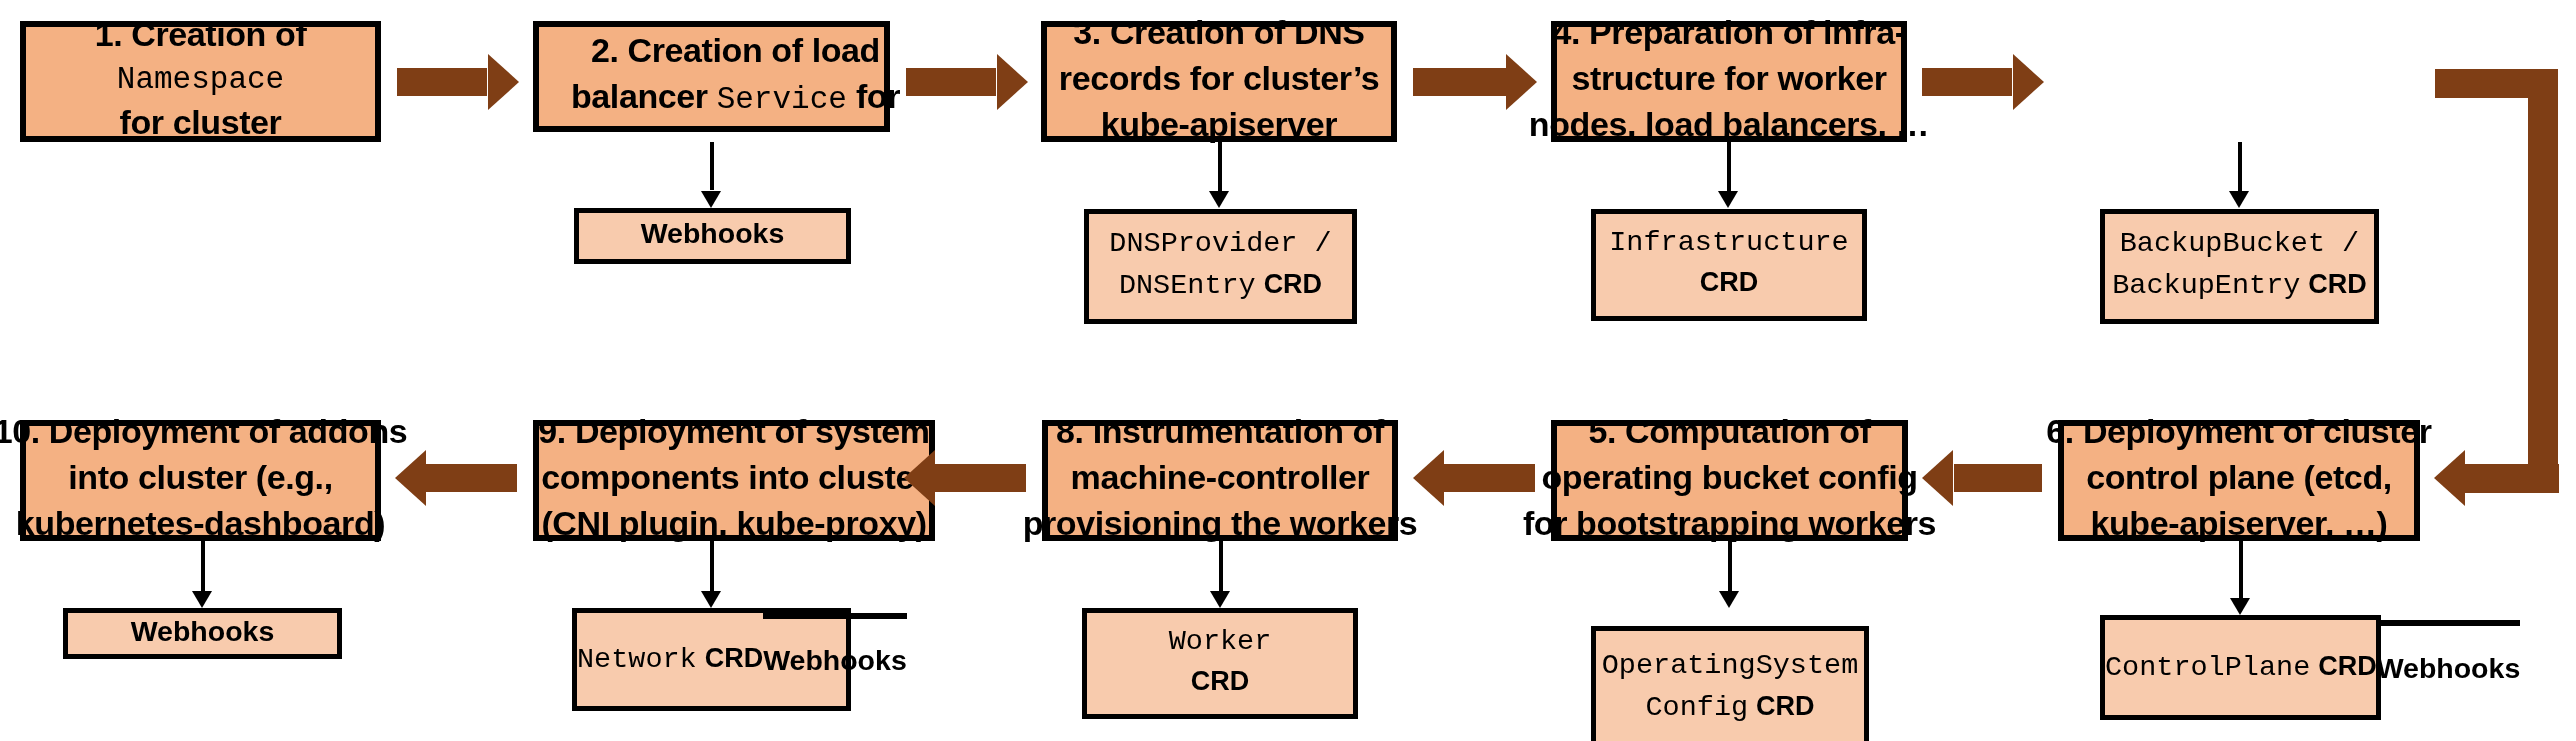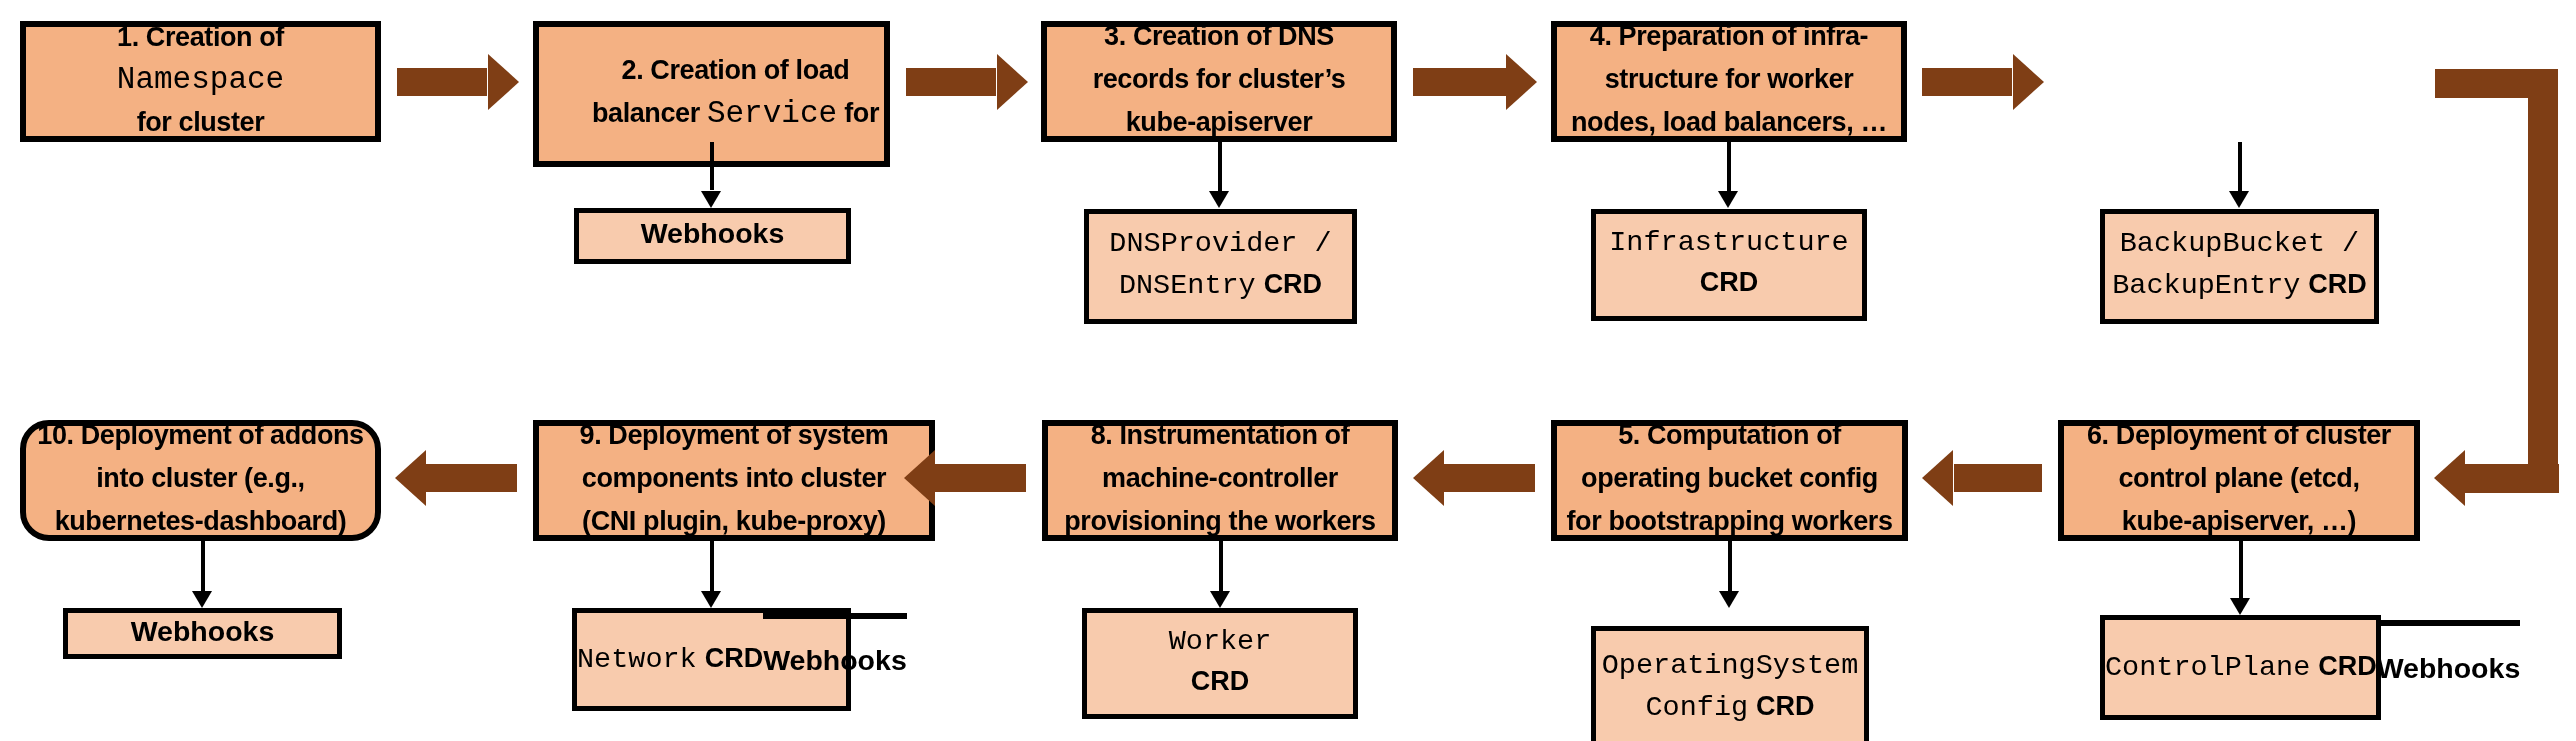--- a/index.html
+++ b/index.html
@@ -16,21 +16,21 @@
           text-align:center;}
   .stack{position:absolute;box-sizing:border-box;background:#F8CBAD;border:5px solid #000;
          display:flex;}
   .stack-row{box-sizing:border-box;flex:1;display:flex;flex-direction:column;
              align-items:center;justify-content:center;text-align:center;}
   .stack-row + .stack-row{border-top:6.4px solid #000;}
 
   .ln{white-space:nowrap;}
   .main-text .ln{line-height:38px;}
   .sub-text .ln{line-height:36px;}
-  .main-text .seg-sans{font-family:"Liberation Sans","DejaVu Sans",sans-serif;font-weight:700;font-size:27px;letter-spacing:-0.4px;}
+  .main-text .seg-sans{font-family:"Liberation Sans","DejaVu Sans",sans-serif;font-weight:700;font-size:34px;letter-spacing:-0.4px;}
   .main-text .seg-mono{font-family:"Liberation Mono","DejaVu Sans Mono",monospace;font-weight:400;font-size:31px;}
   .sub-text .seg-mono{font-family:"Liberation Mono","DejaVu Sans Mono",monospace;font-weight:400;font-size:28.5px;}
   .sub-text .seg-crd{font-family:"Liberation Sans","DejaVu Sans",sans-serif;font-weight:700;font-size:27px;}
   .sub-text .seg-sans{font-family:"Liberation Sans","DejaVu Sans",sans-serif;font-weight:700;font-size:28.5px;}
 
   
   .arrow{position:absolute;}
   .arrow .shaft{position:absolute;top:13.5px;height:28.5px;background:#7F3E15;}
   .arrow .head-right{position:absolute;right:0;top:0;width:0;height:0;
       border-top:28px solid transparent;border-bottom:28px solid transparent;
@@ -55,21 +55,21 @@
 
 <div class="canvas">
 
   <div class="mainbox" style="left:20px;top:21.4px;width:361px;height:121px;">
     <div class="main-text">
         <div class="ln"><span class="seg-sans">1. Creation of</span></div>
         <div class="ln"><span class="seg-mono">Namespace</span></div>
         <div class="ln"><span class="seg-sans">for cluster</span></div>
       </div>
   </div>
-  <div class="mainbox" style="left:533px;top:21.4px;width:357px;height:146px;padding-left:48px;">
+  <div class="mainbox" style="left:533px;top:21.4px;width:357px;height:111px;padding-left:48px;">
     <div class="main-text">
         <div class="ln"><span class="seg-sans">2. Creation of load</span></div>
         <div class="ln"><span class="seg-sans">balancer </span><span class="seg-mono">Service</span><span class="seg-sans"> for</span></div>
       </div>
   </div>
   <div class="mainbox" style="left:1041px;top:21.4px;width:356px;height:121px;">
     <div class="main-text">
         <div class="ln"><span class="seg-sans">3. Creation of DNS</span></div>
         <div class="ln"><span class="seg-sans">records for cluster’s</span></div>
         <div class="ln"><span class="seg-sans">kube-apiserver</span></div>
@@ -104,21 +104,21 @@
         <div class="ln"><span class="seg-sans">provisioning the workers</span></div>
       </div>
   </div>
   <div class="mainbox" style="left:533px;top:420px;width:402px;height:121px;text-align:center;">
     <div class="main-text">
         <div class="ln"><span class="seg-sans">9. Deployment of system</span></div>
         <div class="ln"><span class="seg-sans">components into cluster</span></div>
         <div class="ln"><span class="seg-sans">(CNI plugin, kube-proxy)</span></div>
       </div>
   </div>
-  <div class="mainbox" style="left:20px;top:420px;width:361px;height:121px;border-radius:29px;">
+  <div class="mainbox" style="left:20px;top:420px;width:361px;height:121px;">
     <div class="main-text">
         <div class="ln"><span class="seg-sans">10. Deployment of addons</span></div>
         <div class="ln"><span class="seg-sans">into cluster (e.g.,</span></div>
         <div class="ln"><span class="seg-sans">kubernetes-dashboard)</span></div>
       </div>
   </div>
 
   <div class="subbox" style="left:574px;top:208px;width:277px;height:56px;">
     <div class="sub-text">
         <div class="ln"><span class="seg-sans">Webhooks</span></div>

